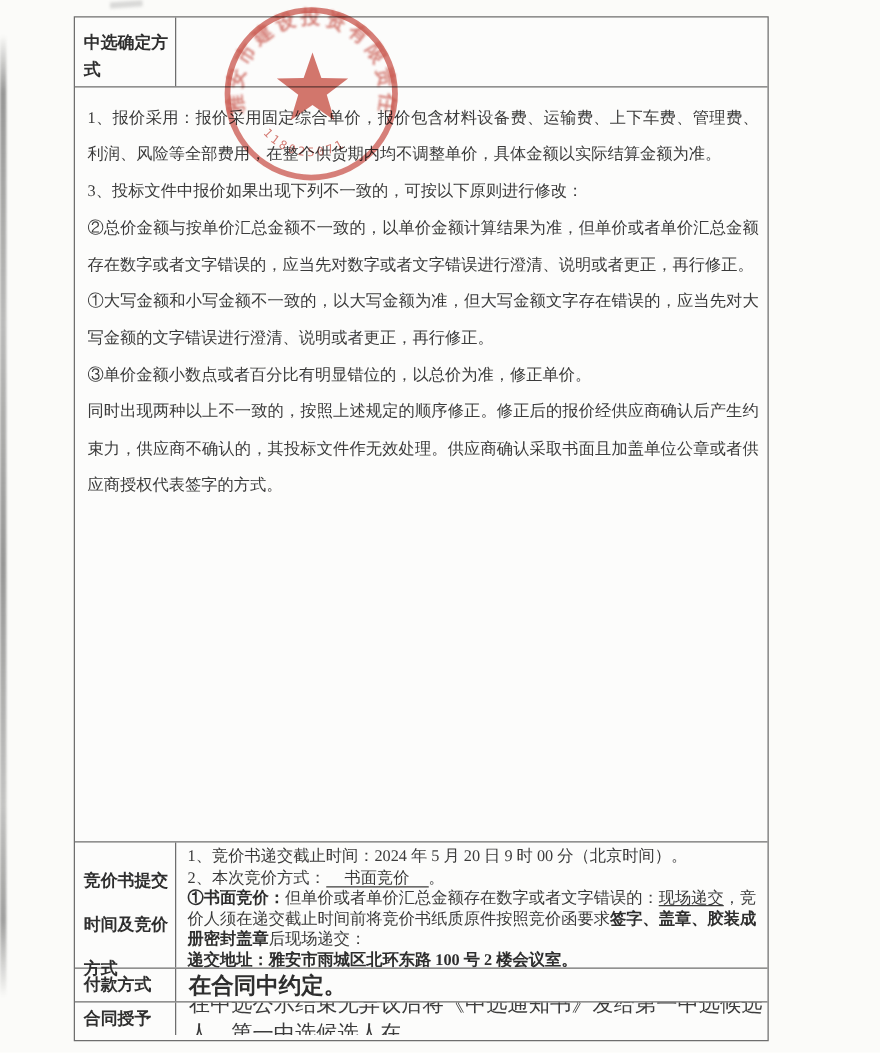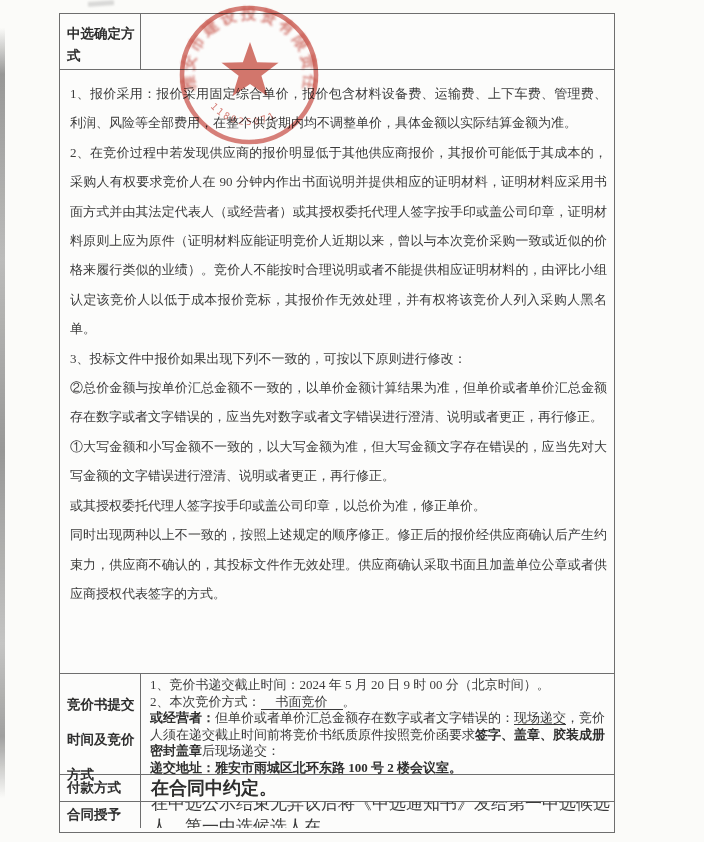--- a/index.html
+++ b/index.html
@@ -82,35 +82,34 @@
 
 <div class="doc-table">
 
   <div class="row r1">
     <div class="label-cell">中选确定方式</div>
   </div>
 
   <div class="row r2">
     <div class="content-cell">
       <p>1、报价采用：报价采用固定综合单价，报价包含材料设备费、运输费、上下车费、管理费、利润、风险等全部费用，在整个供货期内均不调整单价，具体金额以实际结算金额为准。</p>
-      <p>2、在竞价过程中若发现供应商的报价明显低于其他供应商报价，其报价可能低于其成本的，采购人有权要求竞价人在 90 分钟内作出书面说明并提供相应的证明材料，证明材料应采用书面方式并由其法定代表人（或经营者）或其授权委托代理人签字按手印或盖公司印章，证明材料原则上应为原件（证明材料应能证明竞价人近期以来，曾以与本次竞价采购一致或近似的价格来履行类似的业绩）。竞价人不能按时合理说明或者不能提供相应证明材料的，由评比小组认定该竞价人以低于成本报价竞标，其报价作无效处理，并有权将该竞价人列入采购人黑名单。</p>
       <p>3、投标文件中报价如果出现下列不一致的，可按以下原则进行修改：</p>
       <p>②总价金额与按单价汇总金额不一致的，以单价金额计算结果为准，但单价或者单价汇总金额存在数字或者文字错误的，应当先对数字或者文字错误进行澄清、说明或者更正，再行修正。</p>
       <p>①大写金额和小写金额不一致的，以大写金额为准，但大写金额文字存在错误的，应当先对大写金额的文字错误进行澄清、说明或者更正，再行修正。</p>
-      <p>或其授权委托代理人签字按手印或盖公司印章，以总价为准，修正单价。</p>
+      <p>③单价金额小数点或者百分比有明显错位的，以总价为准，修正单价。</p>
       <p>同时出现两种以上不一致的，按照上述规定的顺序修正。修正后的报价经供应商确认后产生约束力，供应商不确认的，其投标文件作无效处理。供应商确认采取书面且加盖单位公章或者供应商授权代表签字的方式。</p>
     </div>
   </div>
 
   <div class="row r3">
     <div class="label-cell">竞价书提交时间及竞价方式</div>
     <div class="content-cell">
       <p><span>1、竞价书递交截止时间：2024 年 5 月 20 日 9 时 00 分（北京时间）。</span></p>
       <p><span>2、本次竞价方式：</span><span class="blank-ul">书面竞价</span><span>。</span></p>
-      <p><span class="bold">或经营者：</span><span>但单价或者单价汇总金额存在数字或者文字错误的：</span><span class="ul">现场递交</span><span>，竞价人须在递交截止时间前将竞价书纸质原件按照竞价函要求</span><span class="bold">签字、盖章、胶装成册密封盖章</span><span>后现场递交：</span></p>
+      <p><span class="bold">①书面竞价：</span><span>但单价或者单价汇总金额存在数字或者文字错误的：</span><span class="ul">现场递交</span><span>，竞价人须在递交截止时间前将竞价书纸质原件按照竞价函要求</span><span class="bold">签字、盖章、胶装成册密封盖章</span><span>后现场递交：</span></p>
       <p class="bold">递交地址：雅安市雨城区北环东路 100 号 2 楼会议室。</p>
     </div>
   </div>
 
   <div class="row r4">
     <div class="label-cell">付款方式</div>
     <div class="content-cell">在合同中约定。</div>
   </div>
 
   <div class="row r5">

